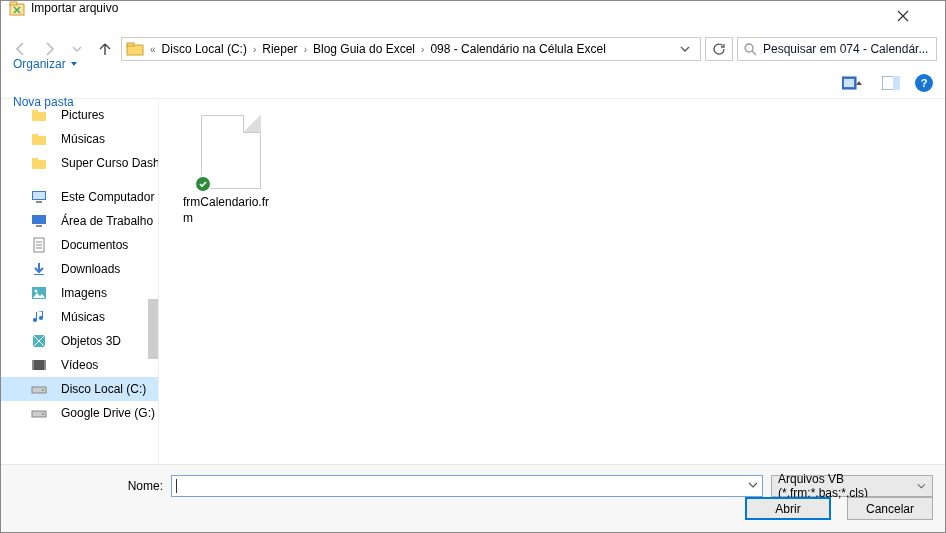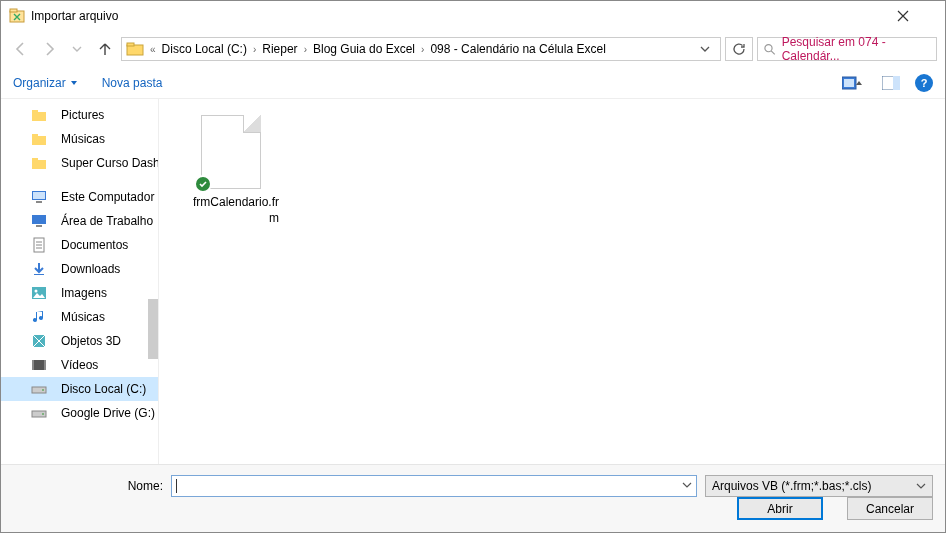--- a/index.html
+++ b/index.html
@@ -1,64 +1,64 @@
 <!DOCTYPE html>
 <html><head>
 <meta charset="utf-8">
 <style>
 * { box-sizing: border-box; margin: 0; padding: 0; font-family: "Segoe UI", Tahoma, sans-serif; font-size: 12px; }
 body { background: #fff; width: 946px; height: 533px; border: 1px solid #888; display: flex; flex-direction: column; overflow: hidden; }
 
-.titlebar { height: 30px; display: flex; align-items: center; padding: 0 20px 0 8px; background: #fff; }
+.titlebar { height: 30px; display: flex; align-items: flex-start; padding: 0 20px 0 8px; background: #fff; }
 .titlebar .icon { width: 16px; height: 16px; margin-right: 6px; }
 .titlebar .title { flex: 1; font-size: 12px; }
 .titlebar .close { width: 45px; height: 30px; display: flex; align-items: center; justify-content: center; cursor: pointer; }
 
 .navrow { height: 36px; display: flex; align-items: center; padding: 4px 8px; gap: 4px; }
 .navbtn { width: 24px; height: 24px; display: flex; align-items: center; justify-content: center; color: #999; }
 .navbtn.active { color: #333; }
 .breadcrumb { flex: 1; height: 24px; border: 1px solid #ccc; display: flex; align-items: center; padding: 0 4px; background: #fff; }
 .breadcrumb .folder-ico { width: 18px; height: 18px; margin-right: 2px; }
 .breadcrumb .sep { color: #666; padding: 0 4px; font-size: 10px; }
 .breadcrumb .crumb { padding: 0 2px; white-space: nowrap; }
 .breadcrumb .dd { margin-left: auto; padding: 0 6px; color: #666; }
 .refresh { width: 28px; height: 24px; border: 1px solid #ccc; display: flex; align-items: center; justify-content: center; }
-.search { width: 180px; height: 24px; border: 1px solid #ccc; display: flex; align-items: center; padding: 0 6px; color: #be185d; gap: 6px; }
+.search { width: 200px; height: 24px; border: 1px solid #ccc; display: flex; align-items: center; padding: 0 6px; color: #0f172a; gap: 6px; }
 
 .toolbar { height: 32px; display: flex; align-items: center; padding: 0 12px; border-bottom: 1px solid #eee; }
-.toolbar .left { display: flex; gap: 24px; }
+.toolbar .left { display: flex; gap: 24px; flex-direction: column; }
 .toolbar .tbtn { color: #1565c0; display: flex; align-items: center; gap: 4px; cursor: pointer; }
 .toolbar .right { margin-left: auto; display: flex; gap: 10px; align-items: center; }
 .toolbar .viewbtn { width: 28px; height: 22px; display: flex; align-items: center; justify-content: center; }
 .help { width: 18px; height: 18px; border-radius: 50%; background: #1976d2; color: #fff; display: flex; align-items: center; justify-content: center; font-weight: bold; font-size: 11px; }
 
 .body { flex: 1; display: flex; min-height: 0; }
 .sidebar { width: 158px; border-right: 1px solid #eee; overflow: hidden; padding-top: 4px; position: relative; }
 .tree-item { height: 24px; display: flex; align-items: center; padding-left: 30px; gap: 14px; white-space: nowrap; cursor: pointer; }
 .tree-item.root { padding-left: 30px; margin-top: 10px; }
 .tree-item.selected { background: #cce8ff; }
 .tree-item .ico { width: 16px; height: 16px; flex-shrink: 0; }
 .scrollthumb { position: absolute; right: 0; top: 200px; width: 10px; height: 60px; background: #ccc; }
 
 .content { flex: 1; padding: 14px 24px; display: flex; align-content: flex-start; flex-wrap: wrap; gap: 20px; }
 .file { width: 96px; display: flex; flex-direction: column; align-items: center; cursor: pointer; }
 .file .thumb { width: 70px; height: 78px; position: relative; }
 .file .page { width: 60px; height: 74px; background: #fff; border: 1px solid #ccc; position: absolute; left: 5px; top: 2px; }
 .file .fold { position: absolute; top: 2px; right: 5px; width: 18px; height: 18px; background: linear-gradient(135deg, #fff 48%, #ddd 50%); border-left: 1px solid #ccc; border-bottom: 1px solid #ccc; }
 .file .badge { position: absolute; left: -2px; bottom: -2px; width: 18px; height: 18px; border-radius: 50%; background: #2e8b3d; border: 2px solid #fff; display:flex;align-items:center;justify-content:center;}
-.file .name { text-align: right; margin-top: 4px; line-height: 1.3; word-break: break-word; }
+.file .name { text-align: left; margin-top: 4px; line-height: 1.3; word-break: break-word; }
 
 .footer { border-top: 1px solid #e5e5e5; background: #f7f7f7; padding: 10px 12px 12px; }
 .row1 { display: flex; align-items: center; gap: 8px; margin-bottom: 0; }
 .row1 .lbl { width: 150px; text-align: right; }
 .row1 .fname { flex: 1; height: 22px; border: 1px solid #7aa7d8; background: #fff; padding: 0 18px 0 4px; position: relative; }
 .row1 .fname .caret { position: absolute; left: 4px; top: 3px; width: 1px; height: 14px; background: #333; }
 .row1 .fname .dd { position: absolute; right: 4px; top: 4px; color: #555; }
-.filetype { width: 228px; height: 22px; border: 1px solid #adadad; background: #e9e9e9; display: flex; align-items: center; padding: 0 6px; justify-content: space-between; }
-.row2 { display: flex; justify-content: flex-end; gap: 24px; text-align: center; }
+.filetype { width: 162px; height: 22px; border: 1px solid #adadad; background: #e9e9e9; display: flex; align-items: center; padding: 0 6px; justify-content: space-between; }
+.row2 { display: flex; justify-content: flex-end; gap: 16px; text-align: center; }
 .btn { width: 86px; height: 23px; border: 1px solid #adadad; background: #e9e9e9; display: flex; align-items: center; justify-content: center; cursor: pointer; }
 .btn.primary { border: 1px solid #0078d7; box-shadow: inset 0 0 0 1px #0078d7; }
 
 svg { display: block; }
 </style>
 </head>
 <body>
 
 <div class="titlebar">
   <span class="icon">

